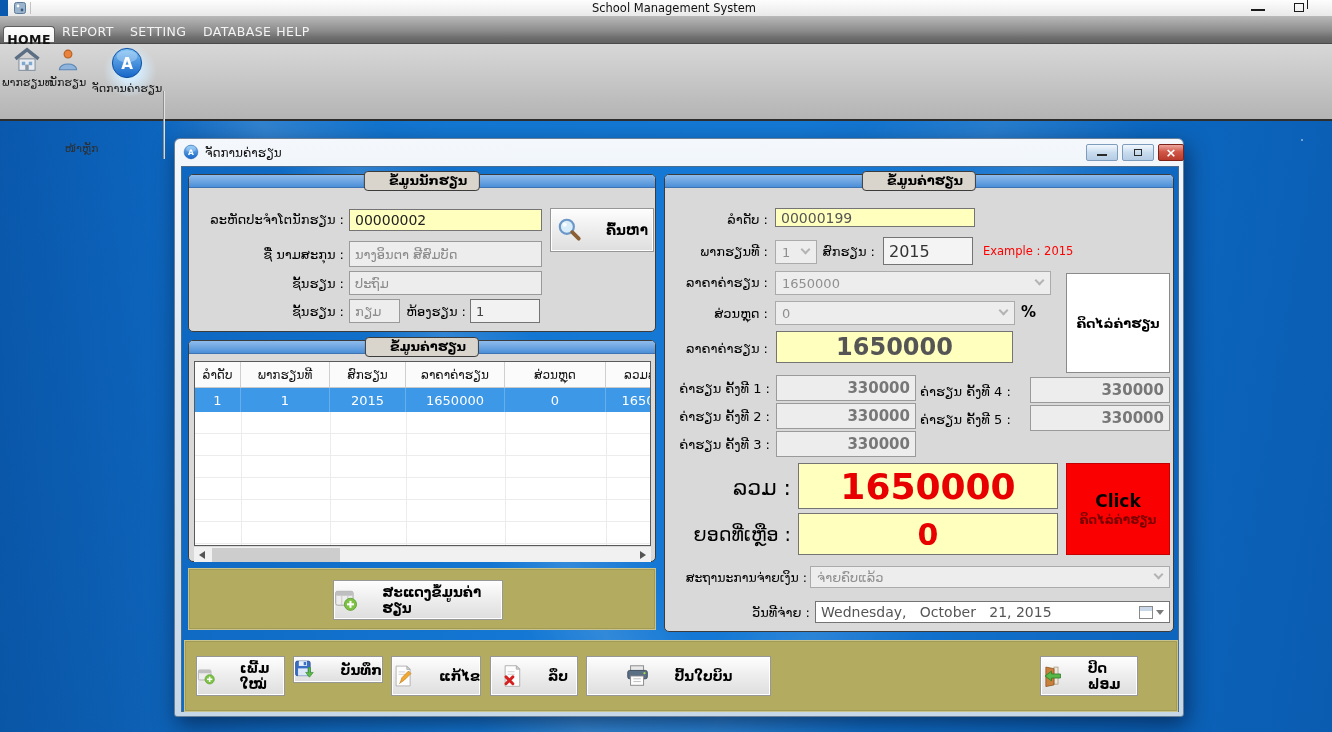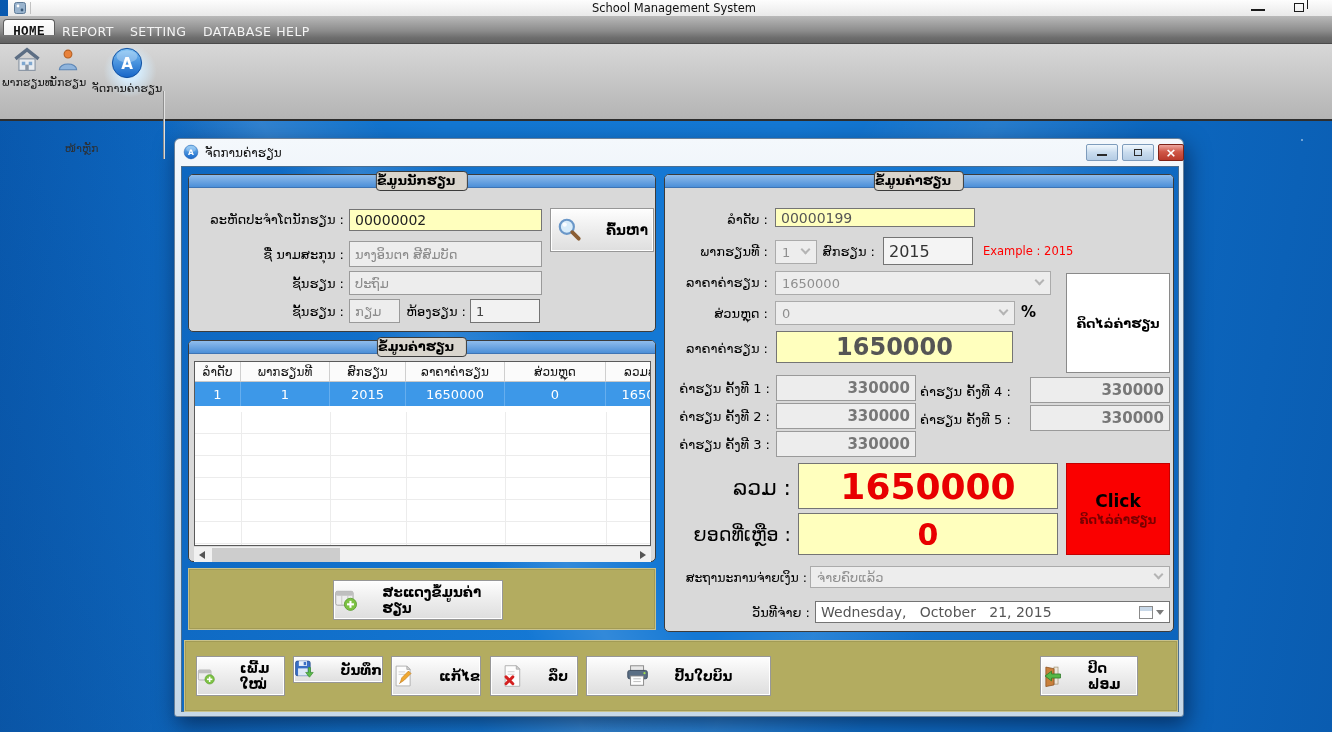--- a/index.html
+++ b/index.html
@@ -26,21 +26,21 @@
   .tb-sep { position:absolute; left:22px; top:2px; width:1px; height:12px; background:#C2C2C2; }
   .win-min { position:absolute; left:1243px; top:9px; width:14px; height:2px; background:#1a1a1a; cursor:pointer; }
   .win-max { position:absolute; left:1286px; top:3px; width:10px; height:9px; border:1.5px solid #1a1a1a; background:transparent; }
   .win-max::before { content:""; position:absolute; left:2px; top:-5px; width:10px; height:9px; border:1.5px solid #1a1a1a; border-bottom:none; border-left:none; }
 
   .tabstrip { position:absolute; left:0; top:16px; width:1332px; height:28px;
     background:linear-gradient(#B9B9B9,#8C8C8C 55%,#6E6E6E 80%,#616161); border-bottom:1px solid #4A4A4A; }
   .tab { position:absolute; top:4px; height:24px; line-height:24px; text-align:center;
     font-size:12.5px; color:#F4F4F4; letter-spacing:.4px; cursor:pointer; }
   .tab.active { background:linear-gradient(#FFFFFF,#F2F2F2); color:#111; border:1px solid #5E5E5E; border-bottom:none;
-    border-radius:4px 4px 0 0; top:3px; height:16px; line-height:25px; font-weight:bold;font-family:Liberation Mono, monospace; }
+    border-radius:4px 4px 0 0; top:10px; height:16px; line-height:25px; font-weight:bold; }
 
   .ribbon { position:absolute; left:0; top:44px; width:1332px; height:77px;
     background:linear-gradient(#D8D8D8,#C4C4C4 55%,#B4B4B4); border-bottom:2px solid #2E2E2E; }
   .ribbon-btn { position:absolute; top:2px; display:flex; flex-direction:column; align-items:center; cursor:pointer; }
   .ribbon-label { font-size:11px; color:#111; margin-top:2px; white-space:nowrap; }
   .halo { position:absolute; left:104px; top:1px; width:52px; height:52px; border-radius:10px;
     background:radial-gradient(circle, rgba(214,238,255,.95) 25%, rgba(214,238,255,0) 72%); }
   .ribbon-group-label { position:absolute; left:0; top:98px; width:163px; text-align:center; font-size:11px; color:#2E2E2E; }
   .ribbon-divider { position:absolute; left:163px; top:47px; width:1px; height:68px; background:#8F8F8F; box-shadow:1px 0 0 #E2E2E2; }
 
@@ -61,40 +61,40 @@
     background-image:
       linear-gradient(62deg, transparent 30%, rgba(255,255,255,.13) 36%, transparent 43%),
       linear-gradient(115deg, transparent 60%, rgba(255,255,255,.10) 68%, transparent 77%),
       linear-gradient(100deg, #0E67C0 0%, #1478D4 40%, #1478D4 62%, #0D64BC 100%); }
 
   
   .group { position:absolute; background:#D9D9D9; border:1px solid #3C3C3C; border-radius:5px; }
   .group-band { position:absolute; left:0; right:0; top:0; height:13px; border-radius:4px 4px 0 0;
     background:linear-gradient(#8FBCEC,#4C8FD8); border-bottom:1px solid #3E74B4; }
   .group-title { position:absolute; top:-4px; left:50%; transform:translateX(-50%); background:#D9D5CD;
-    border:1px solid #3C3C3C; border-radius:4px; padding:1px 12px 2px 0; font-size:13px; font-weight:bold;
+    border:1px solid #3C3C3C; border-radius:4px; padding:1px 12px 2px 24px; font-size:13px; font-weight:bold;
     color:#000; white-space:nowrap; z-index:2; }
 
   .lbl { position:absolute; font-size:13px; color:#000; text-align:right; white-space:nowrap; }
   .inp { position:absolute; background:#FFFFFF; border:1px solid #747474; font-size:13px; color:#222;
     display:flex; align-items:center; padding:0 5px; overflow:hidden; white-space:nowrap; }
   .inp.yellow { background:#FFFFBE; }
   .inp.dis { background:#EDEDED; color:#8A8A8A; border-color:#9A9A9A; }
   .combo { position:absolute; background:#EDEDED; border:1px solid #ABABAB; font-size:13px; color:#8F8F8F;
     display:flex; align-items:center; padding:0 6px; overflow:hidden; white-space:nowrap; }
   .chev { position:absolute; right:7px; top:50%; width:7px; height:7px; margin-top:-6px;
     border-right:2px solid #B4B4B4; border-bottom:2px solid #B4B4B4; transform:rotate(45deg); }
 
   .btn { position:absolute; display:flex; align-items:center; justify-content:center; gap:24px; cursor:pointer;
     background:linear-gradient(#FEFEFE,#EDEDED 50%,#DEDEDE); border:1px solid #979797;
     box-shadow:inset 0 0 0 1px #FFFFFF; font-size:13.5px; font-weight:bold; color:#000; }
 
   
   .tbl { position:absolute; background:#FFFFFF; border:1px solid #5A5A5A; overflow:hidden; }
-  .tbl-head { display:flex; height:20px; background:#FBFBFB; border-bottom:1px solid #C9C9C9; }
+  .tbl-head { display:flex; height:26px; background:#FBFBFB; border-bottom:1px solid #C9C9C9; }
   .tbl-head .c { height:100%; display:flex; align-items:center; justify-content:center; font-size:12px; color:#111;
     border-right:1px solid #CFCFCF; overflow:hidden; white-space:nowrap; flex:none; }
   .tbl-row-sel { display:flex; height:24px; background:#3D98E8; }
   .tbl-row-sel .c { height:100%; display:flex; align-items:center; justify-content:center; font-size:13px; color:#FFF;
     border-right:1px solid #66AEEE; overflow:hidden; white-space:nowrap; flex:none; }
   .tbl-empty { position:absolute; left:0; right:0; top:50px; bottom:0;
     background-image:
       repeating-linear-gradient(to bottom, transparent 0 21px, #ECECEC 21px 22px),
       linear-gradient(#ECECEC,#ECECEC),linear-gradient(#ECECEC,#ECECEC),linear-gradient(#ECECEC,#ECECEC),
       linear-gradient(#ECECEC,#ECECEC),linear-gradient(#ECECEC,#ECECEC);

